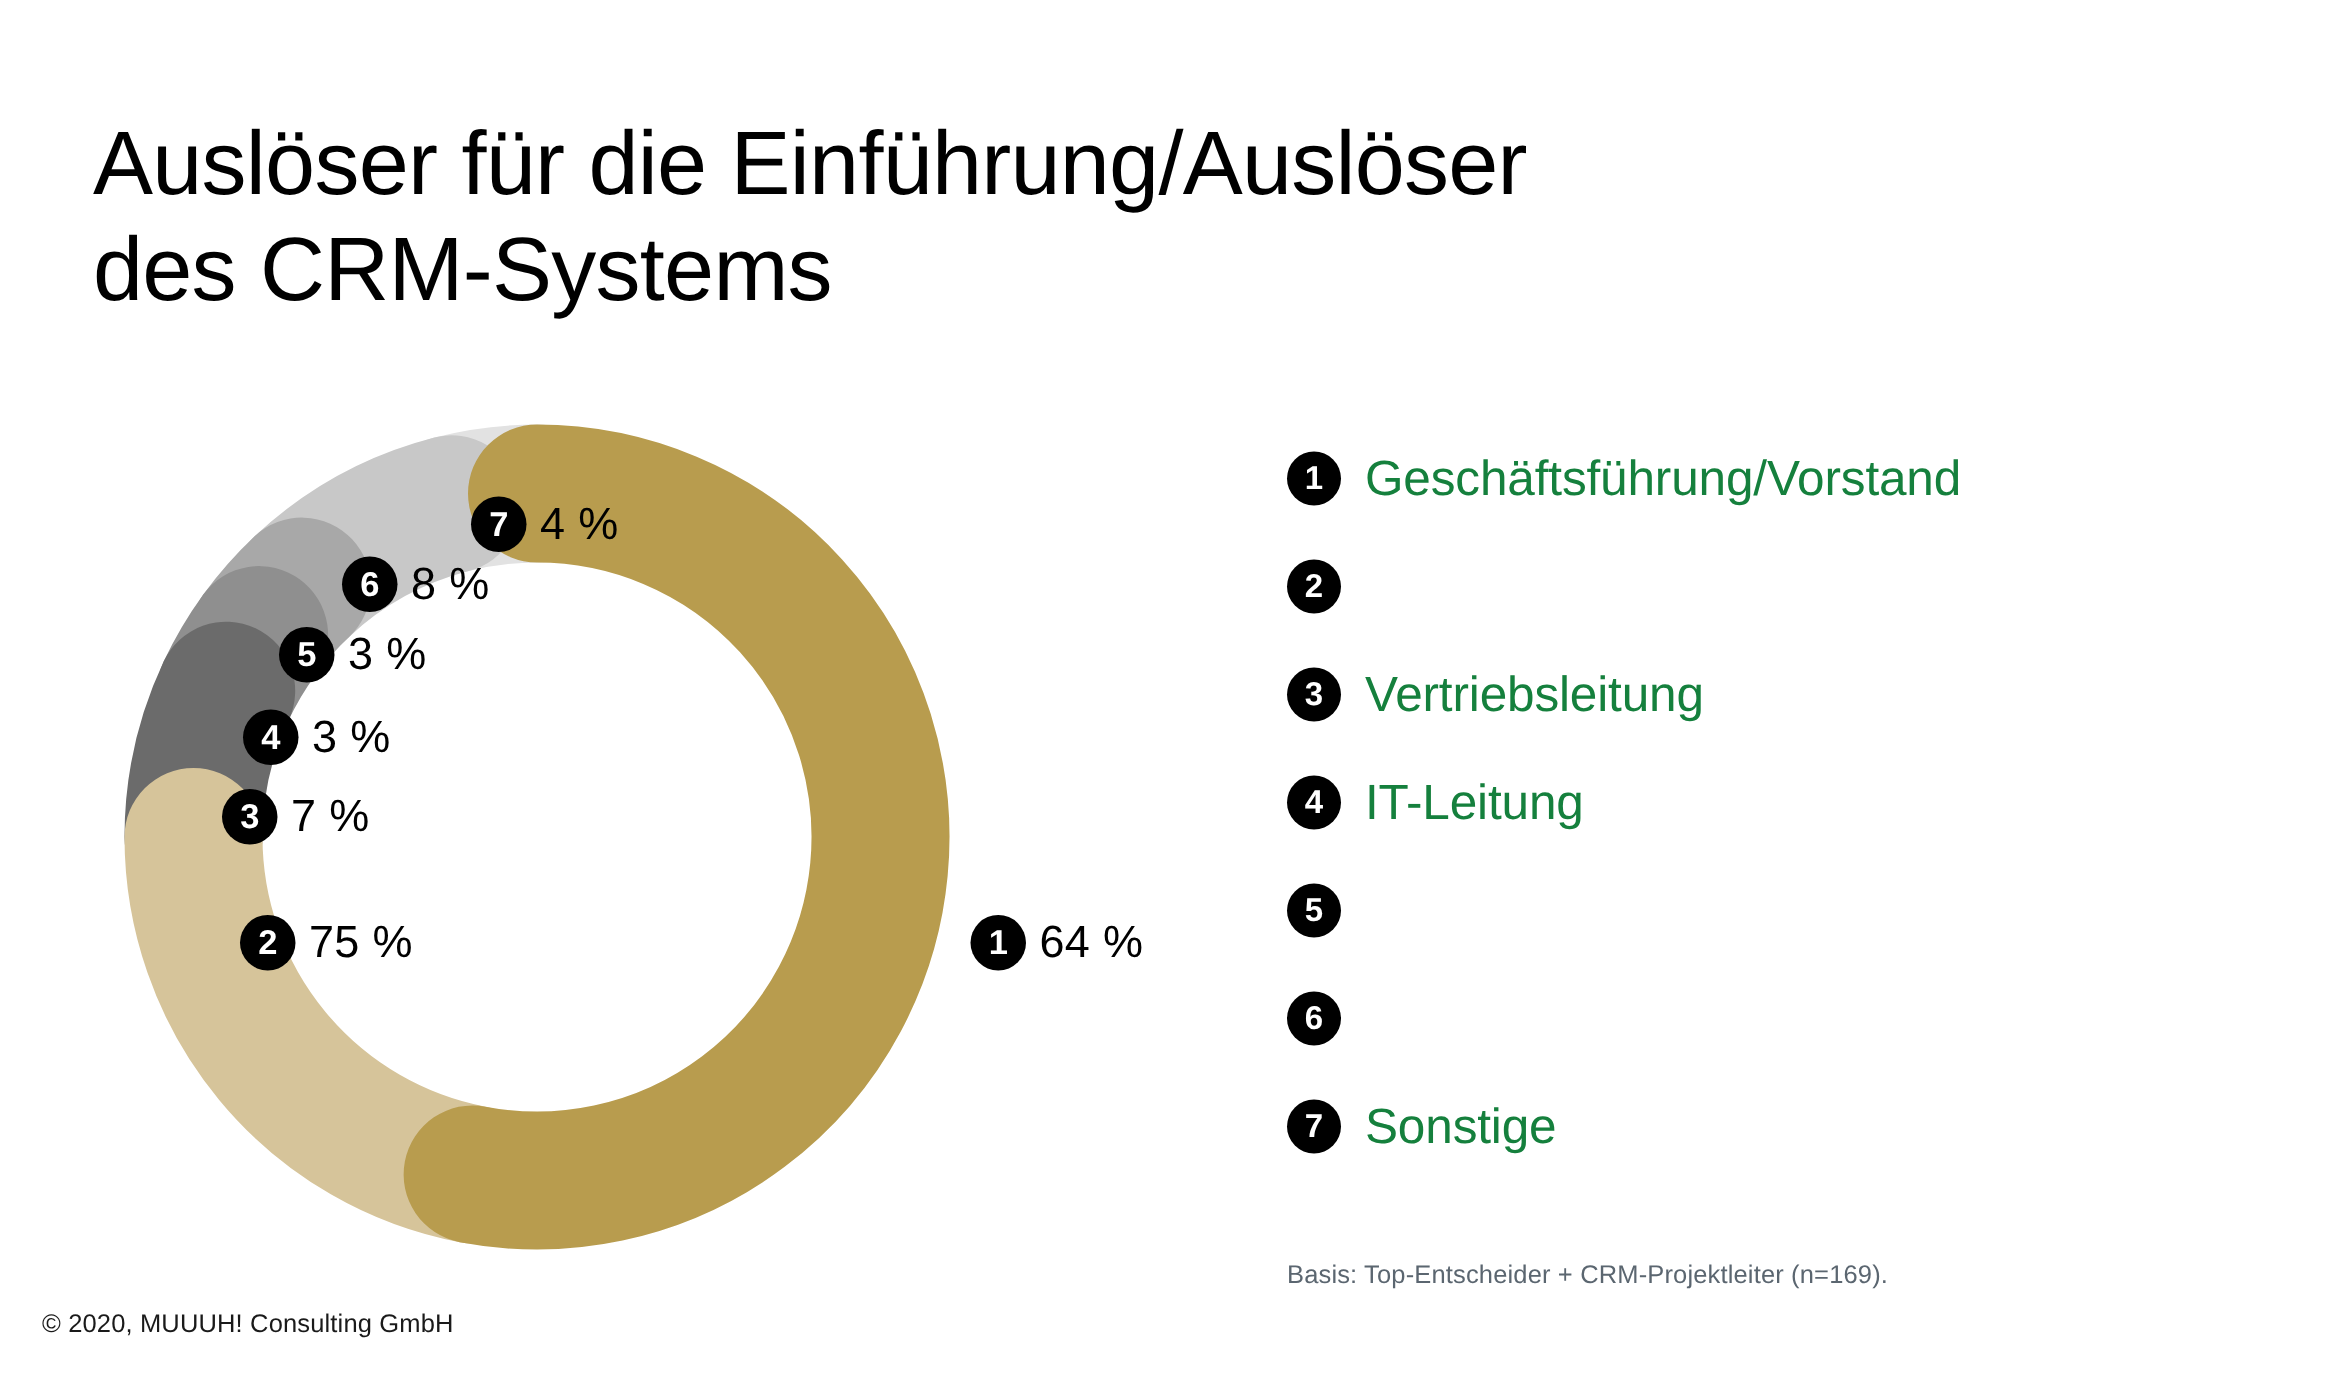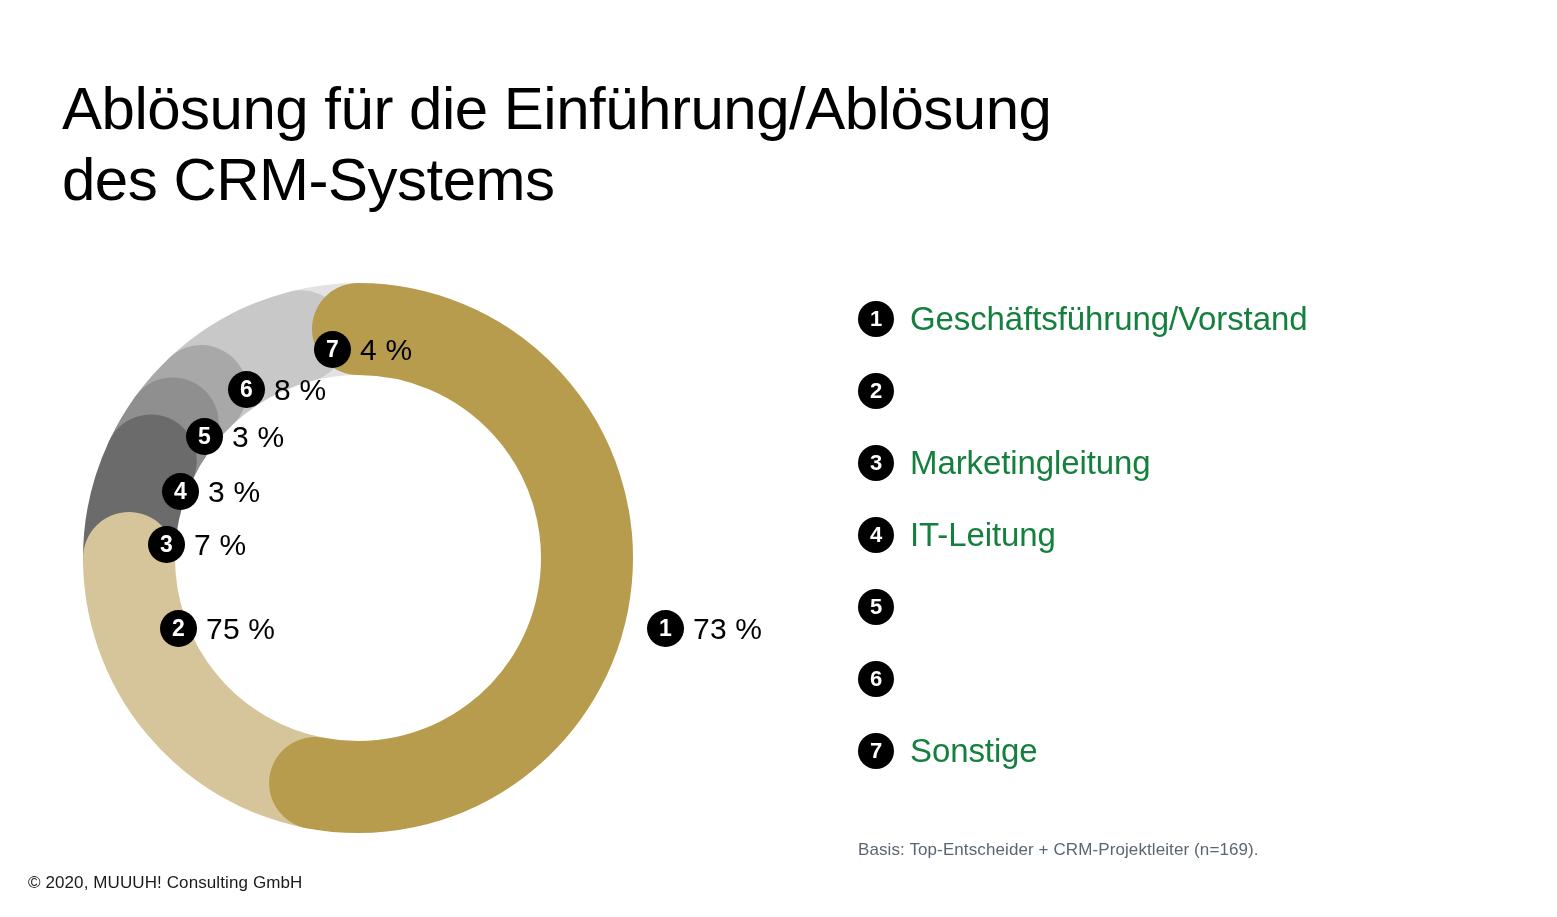--- a/index.html
+++ b/index.html
@@ -119,40 +119,40 @@
     top: 873px;
     font-size: 17px;
     color: #1a1a1a;
     letter-spacing: 0.1px;
     white-space: nowrap;
   }
 </style>
 </head>
 <body>
 
-<h1 id="chart-title">Ablösung für die Einführung/Ablösung
+<h1 id="chart-title">Auslöser für die Einführung/Auslöser
 des CRM-Systems</h1>
 
 <div id="donut-wrap">
   <svg id="donut-svg" width="565" height="570" viewBox="0 0 565 570">
     <g id="donut-segments">
         <path d="M 221.05001583924832 61.194456101543466 A 229 229 0 0 1 277.99999999999994 54" fill="none" stroke="#e2e2e2" stroke-width="92" stroke-linecap="round"></path>
         <path d="M 121.23871274233022 116.0661843204968 A 229 229 0 0 1 221.05001583924832 61.194456101543466" fill="none" stroke="#c8c8c8" stroke-width="92" stroke-linecap="round"></path>
         <path d="M 92.73510828813701 148.39717722502368 A 229 229 0 0 1 121.23871274233022 116.0661843204968" fill="none" stroke="#a8a8a8" stroke-width="92" stroke-linecap="round"></path>
         <path d="M 70.7946049852815 185.49654223159845 A 229 229 0 0 1 92.73510828813701 148.39717722502368" fill="none" stroke="#8f8f8f" stroke-width="92" stroke-linecap="round"></path>
         <path d="M 49 283 A 229 229 0 0 1 70.7946049852815 185.49654223159845" fill="none" stroke="#6b6b6b" stroke-width="92" stroke-linecap="round"></path>
         <path d="M 235.08967895986902 507.9437804168697 A 229 229 0 0 1 49 283" fill="none" stroke="#d6c49a" stroke-width="92" stroke-linecap="round"></path>
         <path d="M 278 54 A 229 229 0 1 1 235.08967895986902 507.9437804168697" fill="none" stroke="#b89c4e" stroke-width="92" stroke-linecap="round"></path>
       </g>
   </svg>
 </div>
 
 <div class="data-label" style="left:647px; top:610px;">
   <span class="bullet">1</span>
-  <span class="data-value">73 %</span>
+  <span class="data-value">64 %</span>
 </div>
 
 <div class="data-label" style="left:160px; top:610px;">
   <span class="bullet">2</span>
   <span class="data-value">75 %</span>
 </div>
 
 <div class="data-label" style="left:148px; top:526px;">
   <span class="bullet">3</span>
   <span class="data-value">7 %</span>
@@ -181,21 +181,21 @@
 <div id="legend">
   <div class="legend-item">
     <span class="legend-bullet">1</span>
     <span class="legend-label">Geschäftsführung/Vorstand</span>
   </div>
   <div class="legend-item">
     <span class="legend-bullet">2</span>
   </div>
   <div class="legend-item">
     <span class="legend-bullet">3</span>
-    <span class="legend-label">Marketingleitung</span>
+    <span class="legend-label">Vertriebsleitung</span>
   </div>
   <div class="legend-item">
     <span class="legend-bullet">4</span>
     <span class="legend-label">IT-Leitung</span>
   </div>
   <div class="legend-item">
     <span class="legend-bullet">5</span>
   </div>
   <div class="legend-item">
     <span class="legend-bullet">6</span>

